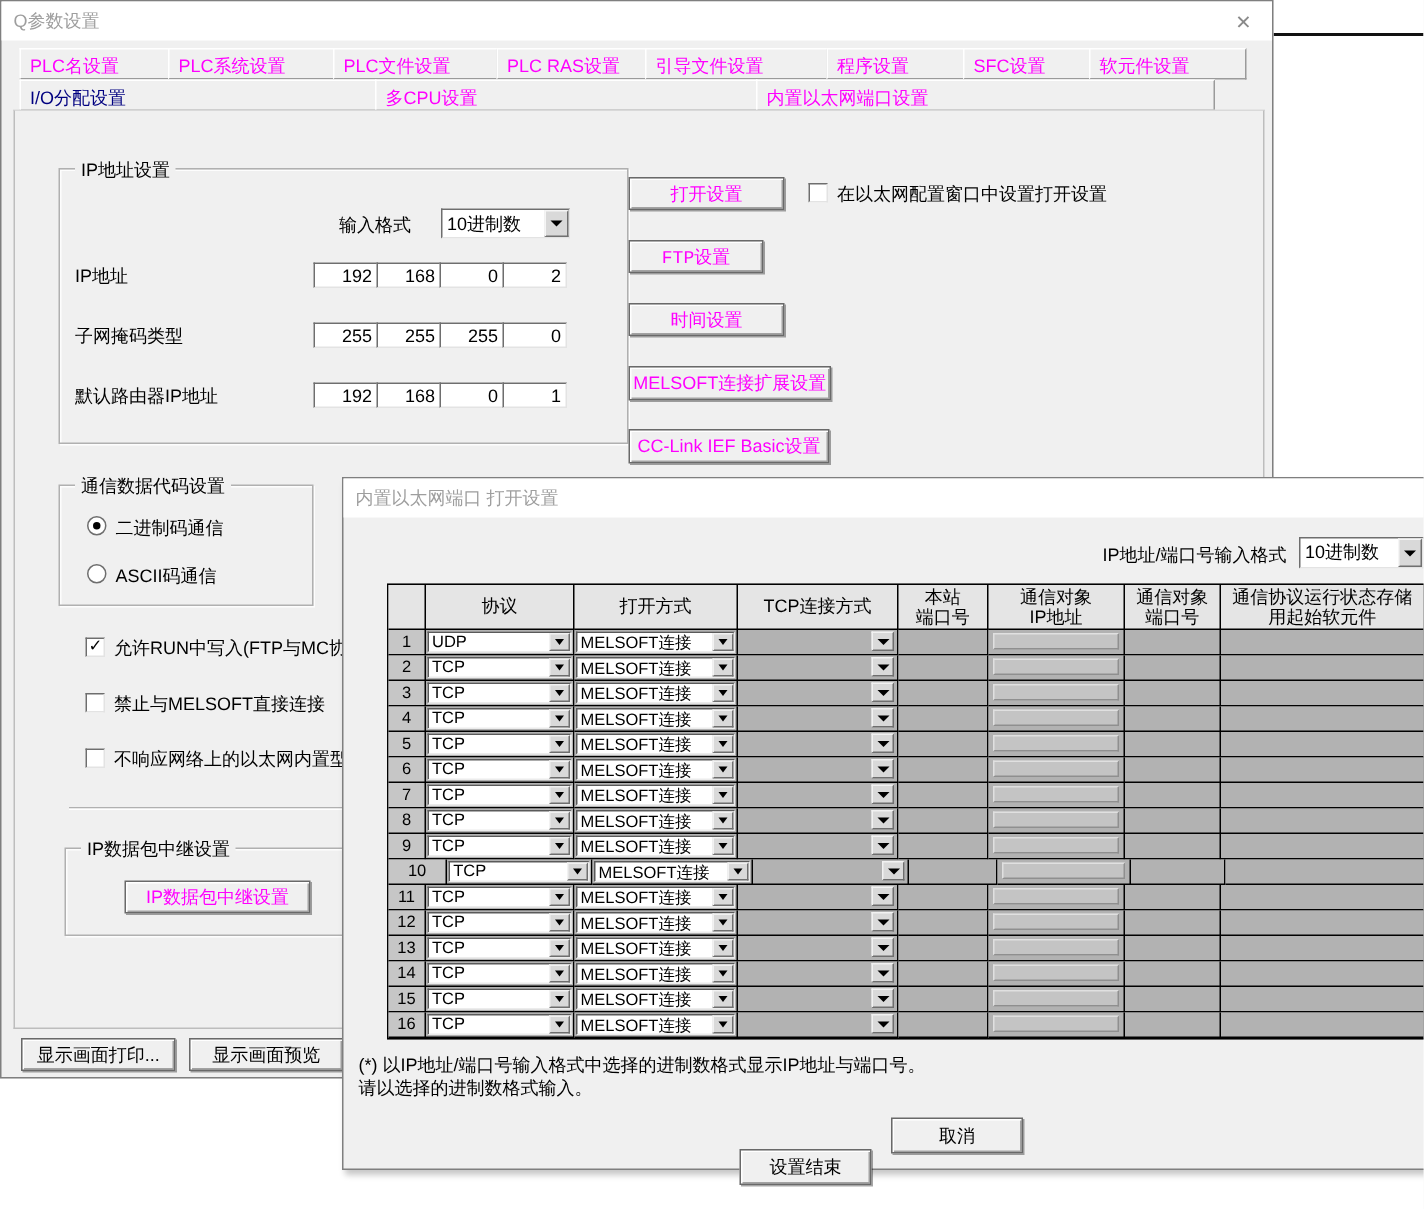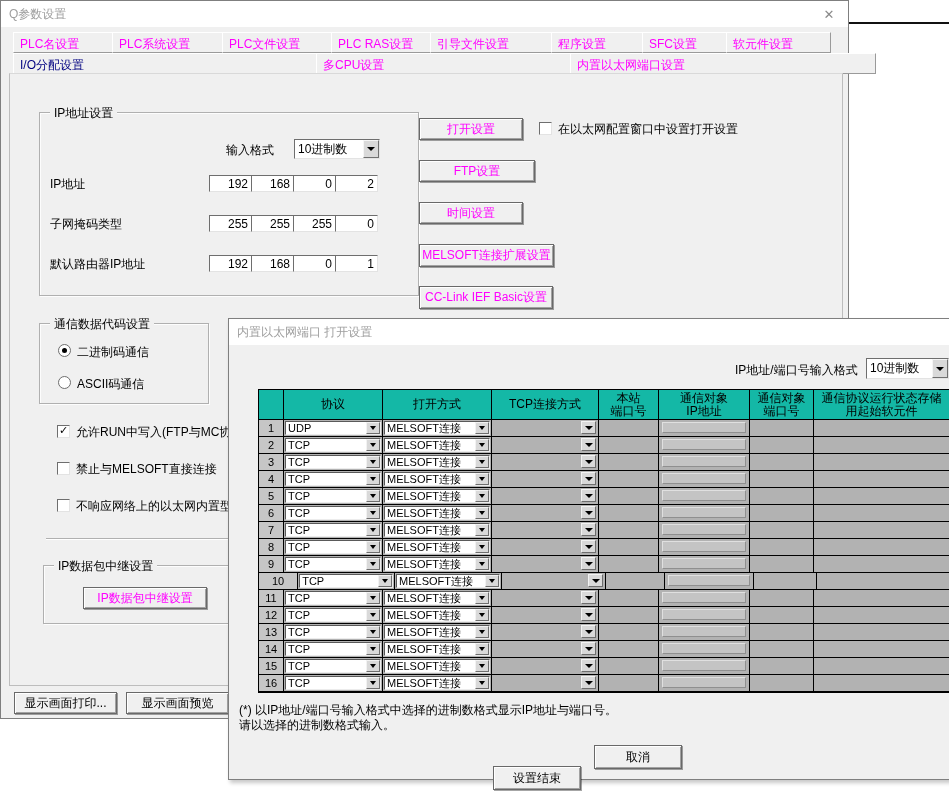--- a/index.html
+++ b/index.html
@@ -42,21 +42,21 @@
   .cb{position:absolute;width:13px;height:13px;background:#fff;border:1px solid;border-color:#6e6e6e #e3e3e3 #e3e3e3 #6e6e6e;box-sizing:border-box;}
   .cb.checked::after{content:"\2713";position:absolute;left:1px;top:-2px;font-size:11px;font-weight:bold;color:#000;}
   .radio{position:absolute;width:13px;height:13px;border-radius:50%;background:#fff;border:1px solid #6e6e6e;box-sizing:border-box;}
   .radio.sel::after{content:"";position:absolute;left:3px;top:3px;width:5px;height:5px;border-radius:50%;background:#000;}
   .lbl{position:absolute;font-size:12px;white-space:nowrap;}
 
   .sep-line{position:absolute;border-top:1px solid #b0b0b0;border-bottom:1px solid #ffffff;}
 
   
   #otable{position:absolute;left:29px;top:70px;width:690px;border:1px solid #000;background:#b2b2b2;}
-  .hrow{display:flex;height:30px;background:#14b8a6;}
+  .hrow{display:flex;height:30px;background:#e5e5e5;}
   .hcell{box-sizing:border-box;border-right:1px solid #000;border-bottom:1px solid #000;display:flex;flex-direction:column;align-items:center;justify-content:center;font-size:12px;line-height:13px;text-align:center;overflow:hidden;}
   .drow{display:flex;height:17px;}
   .dcell{box-sizing:border-box;position:relative;border-right:1px solid #000;border-bottom:1px solid #000;background:#b2b2b2;}
   .numcell{background:#c6c6c6;display:flex;align-items:center;justify-content:center;font-size:11px;}
   .cell-combo{position:absolute;left:1px;right:1px;top:1px;bottom:1px;background:#fff;border:1px solid;border-color:#5a5a5a #ececec #ececec #5a5a5a;display:flex;align-items:stretch;font-size:11px;box-sizing:border-box;}
   .cc-val{flex:1;display:flex;align-items:center;padding-left:2px;white-space:nowrap;overflow:hidden;}
   .cc-btn{width:14px;background:#d9d9d9;border:1px solid;border-color:#f2f2f2 #6e6e6e #6e6e6e #f2f2f2;display:flex;align-items:center;justify-content:center;box-sizing:border-box;}
   .cc-btn .tri{border-left-width:3px;border-right-width:3px;}
   .gray-dd{position:absolute;right:2px;top:1px;bottom:2px;width:15px;background:#d9d9d9;border:1px solid;border-color:#f2f2f2 #6e6e6e #6e6e6e #f2f2f2;display:flex;align-items:center;justify-content:center;box-sizing:border-box;}
   .ip-inner{position:absolute;left:3px;right:3px;top:2px;bottom:3px;background:#c4c4c4;border:1px solid;border-color:#e0e0e0 #8f8f8f #8f8f8f #e0e0e0;box-sizing:border-box;}
@@ -81,21 +81,21 @@
         <div class="tab hl" style="width: 100px;">PLC名设置</div>
         <div class="tab hl" style="width: 111px;">PLC系统设置</div>
         <div class="tab hl" style="width: 110px;">PLC文件设置</div>
         <div class="tab hl" style="width: 100px;">PLC RAS设置</div>
         <div class="tab hl" style="width: 122px;">引导文件设置</div>
         <div class="tab hl" style="width: 92px;">程序设置</div>
         <div class="tab hl" style="width: 85px;">SFC设置</div>
         <div class="tab hl" style="width: 105px;">软元件设置</div>
       </div>
     <div id="tabs-row2" class="tabrow">
-        <div class="tab dk" style="width: 304px;">I/O分配设置</div>
+        <div class="tab dk" style="width: 238px;">I/O分配设置</div>
         <div class="tab hl" style="width: 255px;">多CPU设置</div>
         <div class="tab hl" style="width: 306px;">内置以太网端口设置</div>
       </div>
     <div id="content-panel" class="abs"></div>
 
     <div id="ip-group" class="groupbox" style="left:38px;top:111px;width:380px;height:184px;">
       <span class="grp-label">IP地址设置</span>
       <span class="lbl" style="left:186px;top:29px;">输入格式</span>
       <div class="combo" style="left:254px;top:26px;width:86px;height:20px;">
         <span class="val">10进制数</span>
@@ -122,21 +122,21 @@
         <div class="abs" style="left: 170px; top: 142px; display: flex;">
           <div class="field octet">192</div>
           <div class="field octet">168</div>
           <div class="field octet">0</div>
           <div class="field octet">1</div>
         </div>
       </div>
 
     <div id="side-btns" class="abs" style="left:418px;top:117px;width:140px;height:200px;">
         <div class="btn3d magenta" style="left: 0px; top: 0px; width: 104px; height: 22px;">打开设置</div>
-        <div class="btn3d magenta" style="left: 0px; top: 42px; width: 116px; height: 22px;">FTP设置</div>
+        <div class="btn3d magenta" style="left: 0px; top: 42px; width: 90px; height: 22px; font-family: Liberation Mono, monospace;">FTP设置</div>
         <div class="btn3d magenta" style="left: 0px; top: 84px; width: 104px; height: 22px;">时间设置</div>
         <div class="btn3d magenta" style="left: 0px; top: 126px; width: 135px; height: 23px;">MELSOFT连接扩展设置</div>
         <div class="btn3d magenta" style="left: 0px; top: 168px; width: 134px; height: 23px;">CC-Link IEF Basic设置</div>
       </div>
 
     <span class="cb" style="left:538px;top:121px;"></span>
     <span class="lbl" style="left:557px;top:120px;">在以太网配置窗口中设置打开设置</span>
 
     <div class="groupbox" style="left:38px;top:322px;width:170px;height:81px;">
       <span class="grp-label">通信数据代码设置</span>

